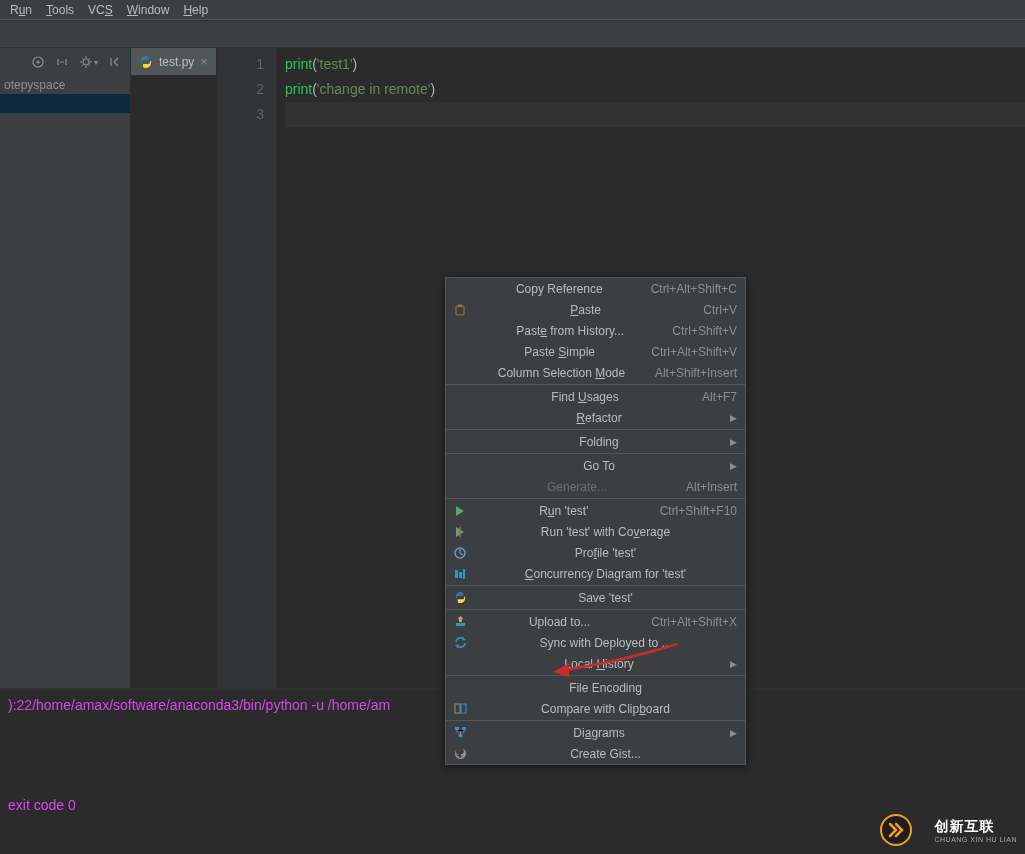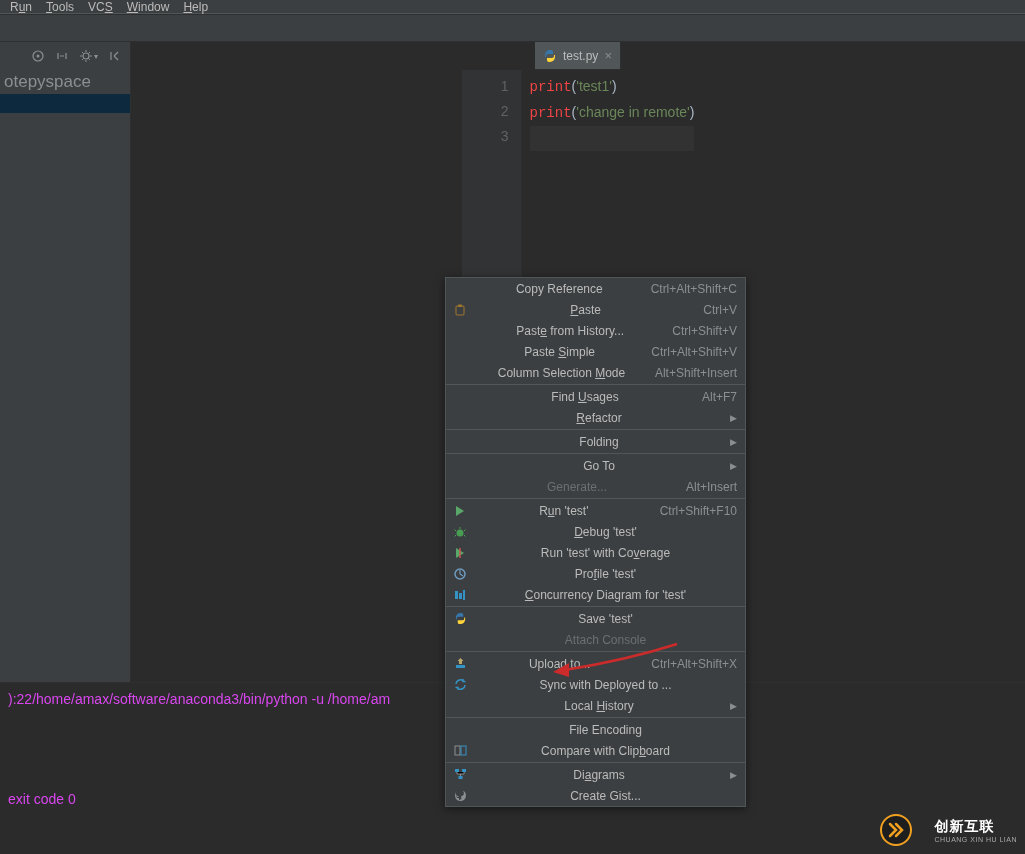--- a/index.html
+++ b/index.html
@@ -1,36 +1,36 @@
 <!DOCTYPE html>
 <html><head>
 <meta charset="utf-8">
 <style>
   * { margin: 0; padding: 0; box-sizing: border-box; font-family: "Segoe UI", Arial, sans-serif; }
   body { background: #2b2b2b; color: #bbb; font-size: 12px; width: 1025px; height: 854px; overflow: hidden; position: relative; }
-  .menu-bar { height: 14px; background: #3c3f41; display: flex; align-items: center; padding: 0 10px; gap: 14px; color: #bbb; border-bottom:1px solid #515658;}
+  .menu-bar { height: 20px; background: #3c3f41; display: flex; align-items: center; padding: 0 10px; gap: 14px; color: #bbb; border-bottom:1px solid #515658;}
   .menu-bar span { cursor: default; }
   .u { text-decoration: underline; }
   .toolbar-row { height: 28px; background: #3c3f41; border-top:1px solid #2d2f30; border-bottom:1px solid #2d2f30; }
   .main-row { display: flex; height: 640px; }
   .sidebar { width: 131px; background: #3c3f41; border-right: 1px solid #2d2f30; position: relative; }
   .sidebar-toolbar { height:28px; display:flex; justify-content:flex-end; align-items:center; gap:10px; padding-right:8px; color:#8a8f91; font-size:13px; }
   .sidebar-toolbar span { display:inline-flex; align-items:center; }
-  .sidebar-item { padding: 2px 4px; color:#8a8f91; font-size:17px; }
+  .sidebar-item { padding: 2px 4px; color:#8a8f91; font-size:12px; }
   .sidebar-item.selected { background:#0d293e; color:#8a8f91; height:19px; }
-  .editor-area { flex:1; display:flex; flex-direction:column; background:#2b2b2b;align-items:center; }
+  .editor-area { flex:1; display:flex; flex-direction:row; background:#2b2b2b; }
   .tab-row { height: 28px; background:#3c3f41; display:flex; border-bottom:1px solid #2d2f30; }
   .tab { display:flex; align-items:center; padding:0 8px; gap:6px; background:#515658; border-right:1px solid #2d2f30; color:#bbb; }
   .tab .py-icon { width:14px; height:14px; display:inline-block; }
   .tab .close { color:#8a8f91; font-size:13px; }
   .code-area { display:flex; flex:1; font-family: Menlo, Consolas, monospace; font-size:14px; }
   .gutter { width:60px; background:#313335; color:#606366; text-align:right; padding:4px 12px 0 0; line-height:25px; border-right:1px solid #2d2f30; }
   .code-lines { flex:1; background:#2b2b2b; padding:4px 0 0 8px; line-height:25px; }
   .code-lines .line3 { background:#323232; height:25px; }
-  .kw { color:#ef4444;font-family:Liberation Mono, monospace; }
+  .kw { color:#22c55e; }
   .str { color:#6a8759; }
   .par { color:#a9b7c6; }
   .terminal { height: 168px; background: #2b2b2b; font-family: Menlo, Consolas, monospace; color:#d946ef; font-size:14px; padding:6px 8px; border-top:1px solid #2d2f30; line-height:20px; position:relative; }
   .context-menu { position:absolute; left:445px; top:277px; width:301px; background:#3c3f41; border:1px solid #515658; box-shadow:0 2px 8px rgba(0,0,0,.5); z-index:10; }
   .ctx-item { display:flex; align-items:center; height:21px; padding:0 8px 0 6px; color:#bbb; font-size:12px; gap:6px; }
   .ctx-item.disabled { color:#6b6f71; }
   .ctx-icon { width:16px; display:flex; align-items:center; justify-content:center; }
   .ctx-label { flex:1; white-space:nowrap;text-align:center; }
   .ctx-short { color:#8a8f91; font-size:12px; }
   .ctx-arrow { color:#8a8f91; font-size:9px; }
@@ -184,29 +184,20 @@
         <svg width="12" height="12" viewBox="0 0 12 12">
           <path d="M2 1l8 5-8 5z" fill="#59a869"></path>
         </svg>
       </span>
       <span class="ctx-label">R<span class="u">u</span>n 'test'</span>
       <span class="ctx-short">Ctrl+Shift+F10</span>
     </div>
   <div class="ctx-item">
       <span class="ctx-icon">
         <svg width="12" height="12" viewBox="0 0 12 12">
-          <circle cx="6" cy="7" r="3.5" fill="#499c54"></circle>
-          <path d="M2 5l-1.5-1.5M10 5l1.5-1.5M2 9l-1.5 1.5M10 9l1.5 1.5M6 3V1" stroke="#499c54" stroke-width="1"></path>
-        </svg>
-      </span>
-      <span class="ctx-label"><span class="u">D</span>ebug 'test'</span>
-    </div>
-  <div class="ctx-item">
-      <span class="ctx-icon">
-        <svg width="12" height="12" viewBox="0 0 12 12">
           <path d="M2 1l8 5-8 5z" fill="#59a869"></path>
           <path d="M6 1v10" stroke="#c75450" stroke-width="1.5"></path>
         </svg>
       </span>
       <span class="ctx-label">Run 'test' with Co<span class="u">v</span>erage</span>
     </div>
   <div class="ctx-item">
       <span class="ctx-icon">
         <svg width="12" height="12" viewBox="0 0 12 12">
           <circle cx="6" cy="6" r="5" fill="none" stroke="#6e9cbe" stroke-width="1.5"></circle>
@@ -227,24 +218,20 @@
     </div>
   <div class="ctx-sep"></div>
   <div class="ctx-item">
       <span class="ctx-icon">
         <svg width="13" height="13" viewBox="0 0 14 14">
           <path d="M5 1h3a2 2 0 012 2v2H5a2 2 0 00-2 2v1H2V6a5 5 0 015-5z" fill="#3776ab"></path>
           <path d="M9 13H6a2 2 0 01-2-2V9h5a2 2 0 002-2V6h1v2a5 5 0 01-5 5z" fill="#ffd43b"></path>
         </svg>
       </span>
       <span class="ctx-label">Save 'test'</span>
-    </div>
-  <div class="ctx-item disabled">
-      <span class="ctx-icon"></span>
-      <span class="ctx-label">Attach Console</span>
     </div>
   <div class="ctx-sep"></div>
   <div class="ctx-item">
       <span class="ctx-icon">
         <svg width="13" height="13" viewBox="0 0 13 13">
           <rect x="2" y="8" width="9" height="3" fill="#3592c4"></rect>
           <path d="M6.5 1l3 3H8v3H5V4H3.5z" fill="#b9a86a"></path>
         </svg>
       </span>
       <span class="ctx-label">Upload to...</span>

